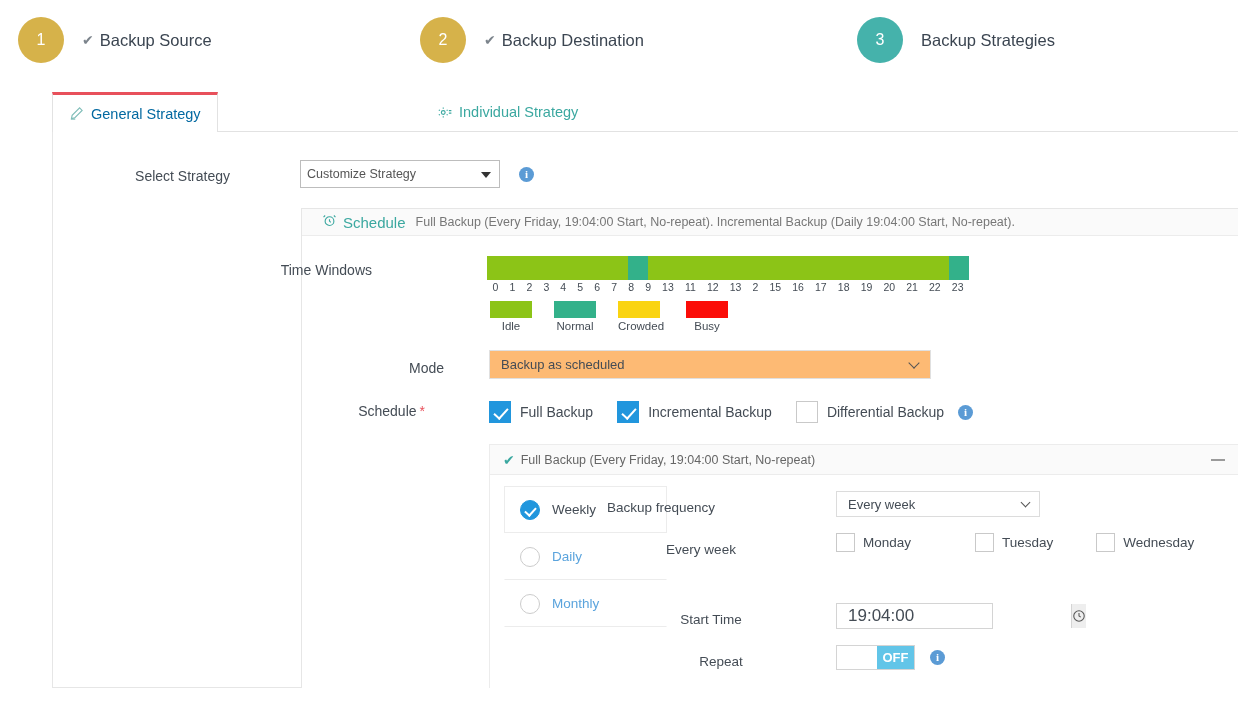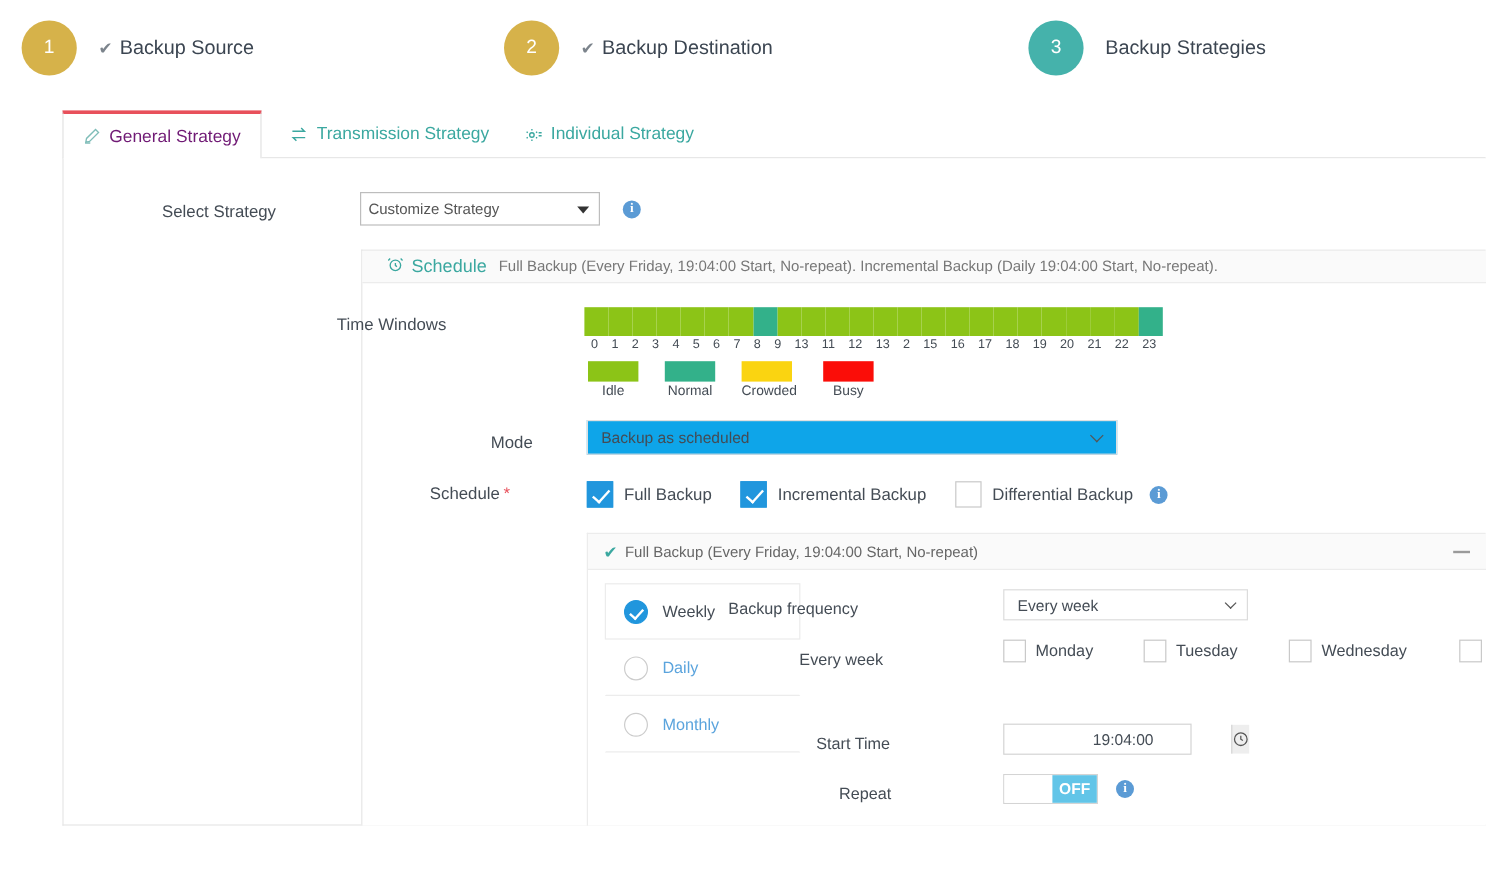--- a/index.html
+++ b/index.html
@@ -50,21 +50,21 @@
     font-size: 14.5px;
     color: #3ba8a0;
     cursor: pointer;
     background: transparent;
   }
   .tab .tab-icon {
     margin-right: 7px; display: inline-flex; align-items: center;
     color: #3ba8a0;
   }
   .tab-active {
-    color: #701a75;
+    color: #0369a1;
     background: #ffffff;
     border: 1px solid #e2e2e2;
     border-top: 3px solid #e8505b;
     border-bottom: 1px solid #ffffff;
     height: 41px;
   }
   .tab-active .tab-icon { color: #7fbdb8; }
   #tab-general { left: 0; }
   #tab-transmission { left: 173px; }
   #tab-individual { left: 369px; }
@@ -160,21 +160,21 @@
   .legend { position: absolute; left: 490px; top: 301px; display: flex; }
   .legend-item { margin-right: 22px; text-align: center; }
   .legend-swatch { width: 42px; height: 17px; }
   .legend-text { font-size: 11.5px; color: #444c55; margin-top: 2px; }
 
   
   #mode-label { left: 394px; top: 360px; width: 50px; }
   .mode-select {
     position: absolute; left: 489px; top: 350px;
     width: 442px; height: 29px;
-    border: 1px solid #e0e0e0; background: #0ea5e9;
+    border: 1px solid #e0e0e0; background: #fdba74;
     font-size: 13px; color: #444c55;
     display: flex; align-items: center; padding-left: 11px;
     cursor: pointer;
   }
   .chev {
     position: absolute; right: 12px; top: 8px;
     width: 8px; height: 8px;
     border-right: 1.6px solid #555; border-bottom: 1.6px solid #555;
     transform: rotate(45deg);
   }
@@ -274,24 +274,23 @@
   .day-label { font-size: 13.5px; color: #444c55; margin: 0 18px 0 8px; white-space: nowrap; }
 
   #start-time-label { left: 661px; top: 612px; width: 100px; }
   .time-wrap {
     position: absolute; left: 836px; top: 603px;
     width: 157px; height: 26px;
     border: 1px solid #d4d4d4; background: #ffffff;
     display: flex; align-items: center;
   }
   .time-val {
-    flex: 1; font-size: 13px; color: #444c55; padding-left: 11px;
+    flex: 1; font-size: 17px; color: #444c55; padding-left: 11px;
     border: none; outline: none; background: transparent;
     font-family: "Liberation Sans", sans-serif;
-    text-align: center;
   }
   .time-btn {
     width: 30px; height: 24px; background: #eeeeee;
     border-left: 1px solid #d4d4d4;
     display: flex; align-items: center; justify-content: center;
     cursor: pointer; font-size: 13px; color: #555;
   }
 
   #repeat-label { left: 676px; top: 654px; width: 90px; }
   .toggle {
@@ -343,29 +342,20 @@
   <div class="tab tab-active" id="tab-general">
     <span class="tab-icon">
       <svg width="15" height="15" viewBox="0 0 24 24" fill="none" stroke="currentColor" stroke-width="1.8">
         <path d="M17 3l4 4L9 19l-5 1 1-5z"></path>
           <path d="M3 21h7"></path>
       </svg>
     </span>
     <span>General Strategy</span>
   </div>
 
-  <div class="tab" id="tab-transmission">
-    <span class="tab-icon">
-      <svg width="16" height="16" viewBox="0 0 24 24" fill="none" stroke="currentColor" stroke-width="1.8">
-        <path d="M4 8h15l-4-4"></path>
-          <path d="M20 16H5l4 4"></path>
-      </svg>
-    </span>
-    <span>Transmission Strategy</span>
-  </div>
 
   <div class="tab" id="tab-individual">
     <span class="tab-icon">
       <svg width="15" height="15" viewBox="0 0 24 24" fill="none" stroke="currentColor" stroke-width="1.8">
         <circle cx="10" cy="12" r="3"></circle>
         <path d="M10 4v2M10 18v2M2.9 7.9l1.7 1M15.4 15.1l1.7 1M2.9 16.1l1.7-1M15.4 8.9l1.7-1"></path>
         <path d="M19 9h4M19 13h4"></path>
       </svg>
     </span>
     <span>Individual Strategy</span>
@@ -515,21 +505,21 @@
 <div class="freq-select">
   <span>Every week</span>
   <span class="chev"></span>
 </div>
 
 <div class="fld-label" id="every-week-label">Every week</div>
 <div class="days" id="fb-days">
     <div class="days-row">
       <span class="day">
         <span class="chk"></span>
-        <span class="day-label" style="margin-right: 42px;">Monday</span>
+        <span class="day-label" style="margin-right: 64px;">Monday</span>
       </span>
       <span class="day">
         <span class="chk"></span>
         <span class="day-label" style="margin-right: 43px;">Tuesday</span>
       </span>
       <span class="day">
         <span class="chk"></span>
         <span class="day-label" style="margin-right: 44px;">Wednesday</span>
       </span>
       <span class="day">

